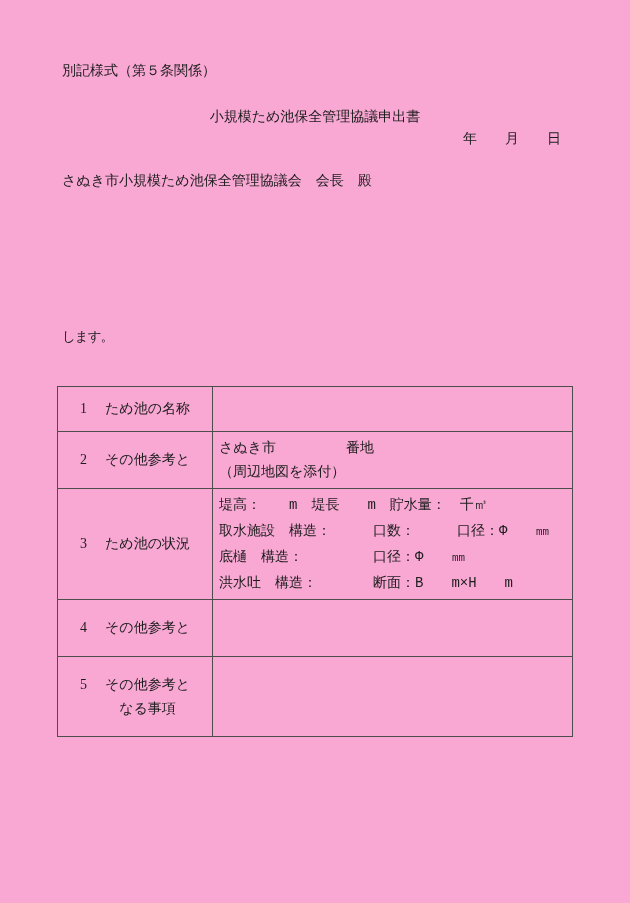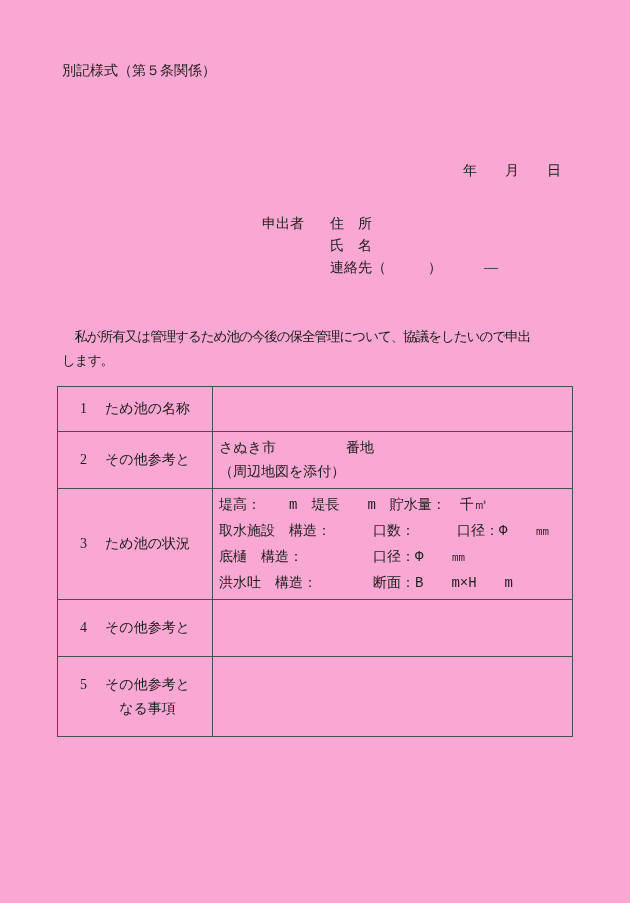--- a/index.html
+++ b/index.html
@@ -9,21 +9,21 @@
     height: 903px;
     background: #f9a8d4;
     color: #1c1c1c;
     font-family: "Liberation Serif", "DejaVu Serif", serif;
     font-size: 14px;
     overflow: hidden;
   }
   .abs { position: absolute; }
   .form-ref   { left: 62px;  top: 61px;  line-height: 20px; }
   .doc-title  { left: 0; right: 0; top: 106px; text-align: center; line-height: 22px; letter-spacing: 0; }
-  .date-line  { left: 463px; top: 128px; line-height: 22px; margin-top: 32px; }
+  .date-line  { left: 463px; top: 128px; line-height: 22px; }
   .addressee  { left: 62px;  top: 171px; line-height: 20px; }
 
   .applicant  { left: 262px; top: 213px; }
   .applicant-label { position: absolute; left: 0; top: 0; line-height: 22px; }
   .applicant-lines { margin-left: 68px; }
   .applicant-lines div { line-height: 22px; white-space: pre; }
 
   .body-par   { left: 62px; top: 325px; font-size: 13.5px; letter-spacing: -1px; }
   .body-par div { line-height: 24px; white-space: pre; }
 
@@ -49,35 +49,28 @@
   .cline { white-space: pre; line-height: 24px; }
   tr.r3 .cline { line-height: 26px; }
 </style>
 </head>
 <body>
 
 <div class="page">
 
   <div class="abs form-ref">別記様式（第５条関係）</div>
 
+  <div class="abs doc-title">小規模ため池保全管理協議申出書</div>
 
   <div class="abs date-line">年　　月　　日</div>
 
+  <div class="abs addressee">さぬき市小規模ため池保全管理協議会　会長　殿</div>
 
-  <div class="abs applicant">
-    <span class="applicant-label">申出者</span>
-    <div class="applicant-lines">
-      <div>住　所</div>
-      <div>氏　名</div>
-      <div>連絡先（　　　）　　　―</div>
-    </div>
-  </div>
 
   <div class="abs body-par">
-    <div>　私が所有又は管理するため池の今後の保全管理について、協議をしたいので申出</div>
     <div>します。</div>
   </div>
 
   <table class="app-table">
     <colgroup>
         <col class="c1">
         <col class="c2">
       </colgroup>
     <tbody>
       <tr class="r1">

